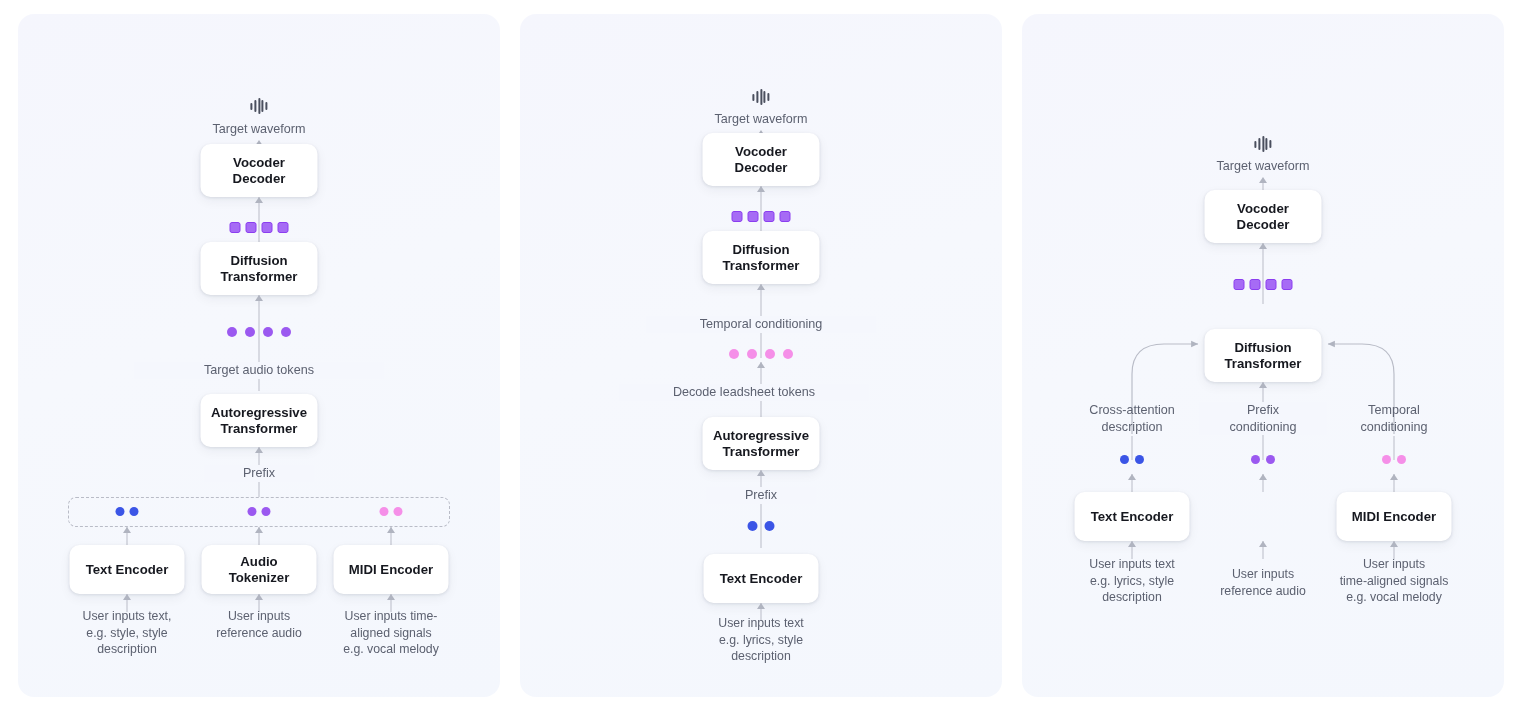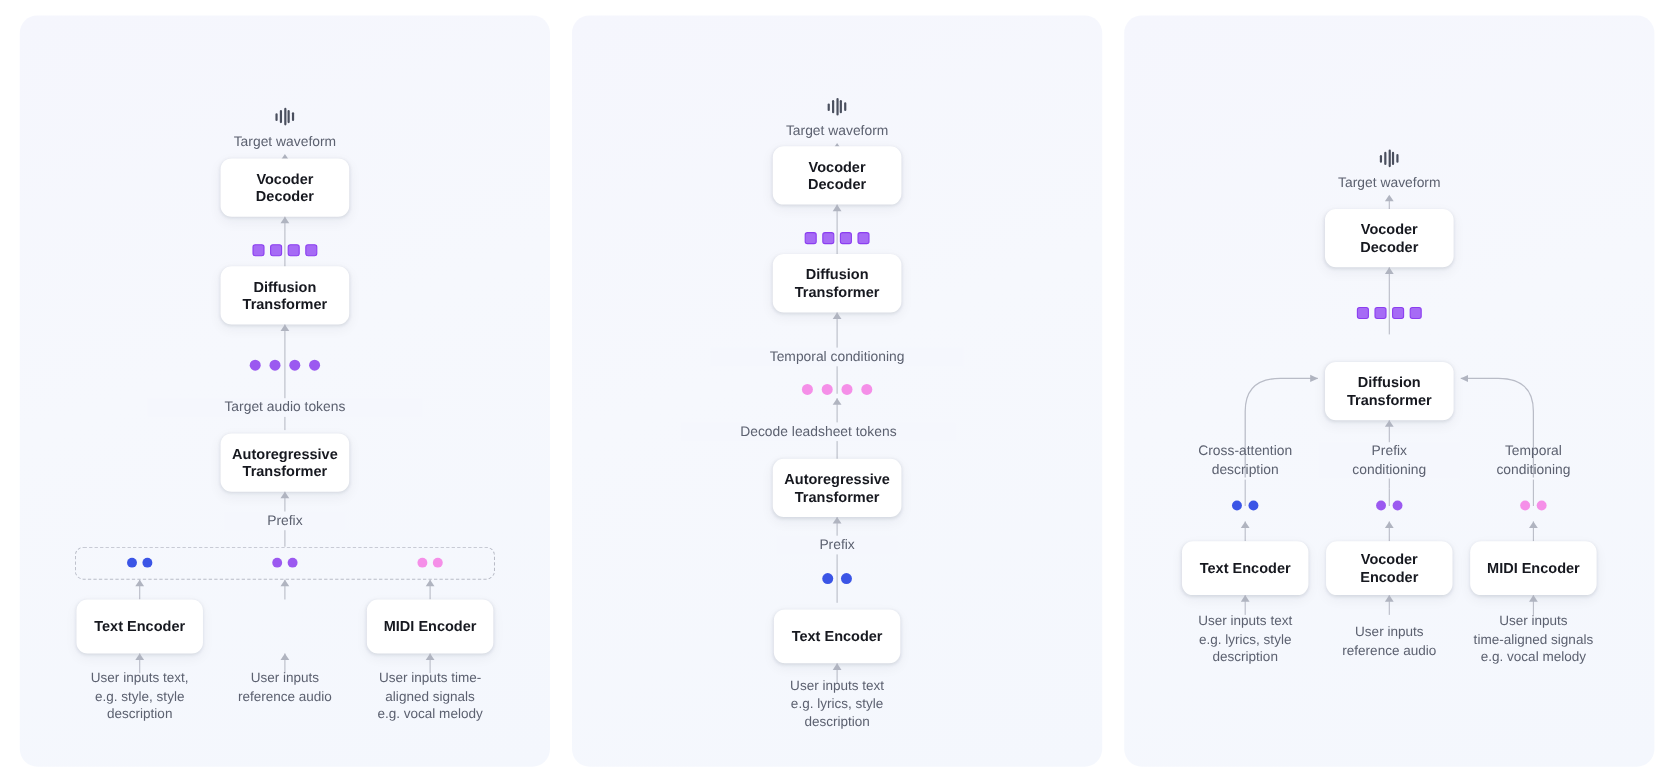--- a/index.html
+++ b/index.html
@@ -210,20 +210,23 @@
       <div class="conn" style="left:109px; top:580px; height:18px;"></div>
       <div class="arrowhead" style="left:109px; top:580px;"></div>
       <div class="node" style="left:109px; top:594px; width:132px;">
         <div class="cap">User inputs text,
 e.g. style, style
 description</div>
       </div>
 
       <div class="conn" style="left:241px; top:513px; height:18px;"></div>
       <div class="arrowhead" style="left:241px; top:513px;"></div>
+      <div class="node" style="left:241px; top:531px;">
+        <div class="box w2">Audio Tokenizer</div>
+      </div>
       <div class="conn" style="left:241px; top:580px; height:18px;"></div>
       <div class="arrowhead" style="left:241px; top:580px;"></div>
       <div class="node" style="left:241px; top:594px; width:132px;">
         <div class="cap">User inputs
 reference audio</div>
       </div>
 
       <div class="conn" style="left:373px; top:513px; height:18px;"></div>
       <div class="arrowhead" style="left:373px; top:513px;"></div>
       <div class="node" style="left:373px; top:531px;">
@@ -425,23 +428,20 @@
       <div class="conn" style="left:110px; top:527px; height:18px;"></div>
       <div class="arrowhead" style="left:110px; top:527px;"></div>
       <div class="node" style="left:110px; top:542px; width:136px;">
         <div class="cap">User inputs text
 e.g. lyrics, style
 description</div>
       </div>
 
       <div class="conn" style="left:241px; top:460px; height:18px;"></div>
       <div class="arrowhead" style="left:241px; top:460px;"></div>
-      <div class="node" style="left:241px; top:478px;">
-        <div class="box w2">Vocoder Encoder</div>
-      </div>
       <div class="conn" style="left:241px; top:527px; height:18px;"></div>
       <div class="arrowhead" style="left:241px; top:527px;"></div>
       <div class="node" style="left:241px; top:552px; width:136px;">
         <div class="cap">User inputs
 reference audio</div>
       </div>
 
       <div class="conn" style="left:372px; top:460px; height:18px;"></div>
       <div class="arrowhead" style="left:372px; top:460px;"></div>
       <div class="node" style="left:372px; top:478px;">

